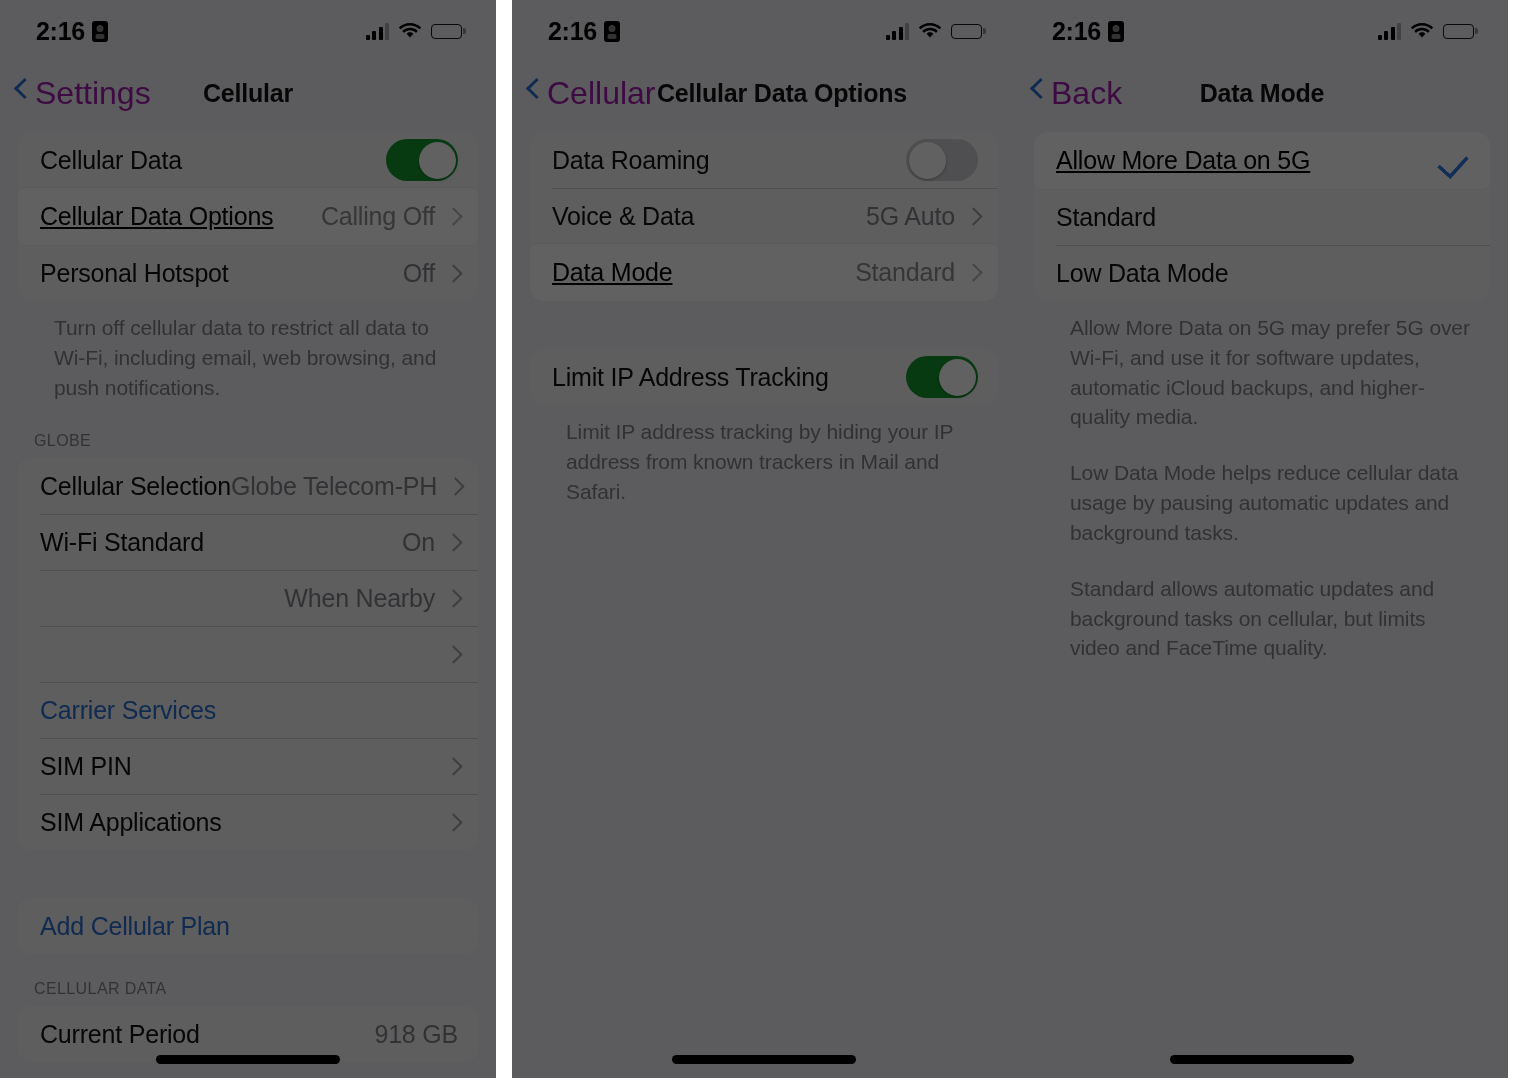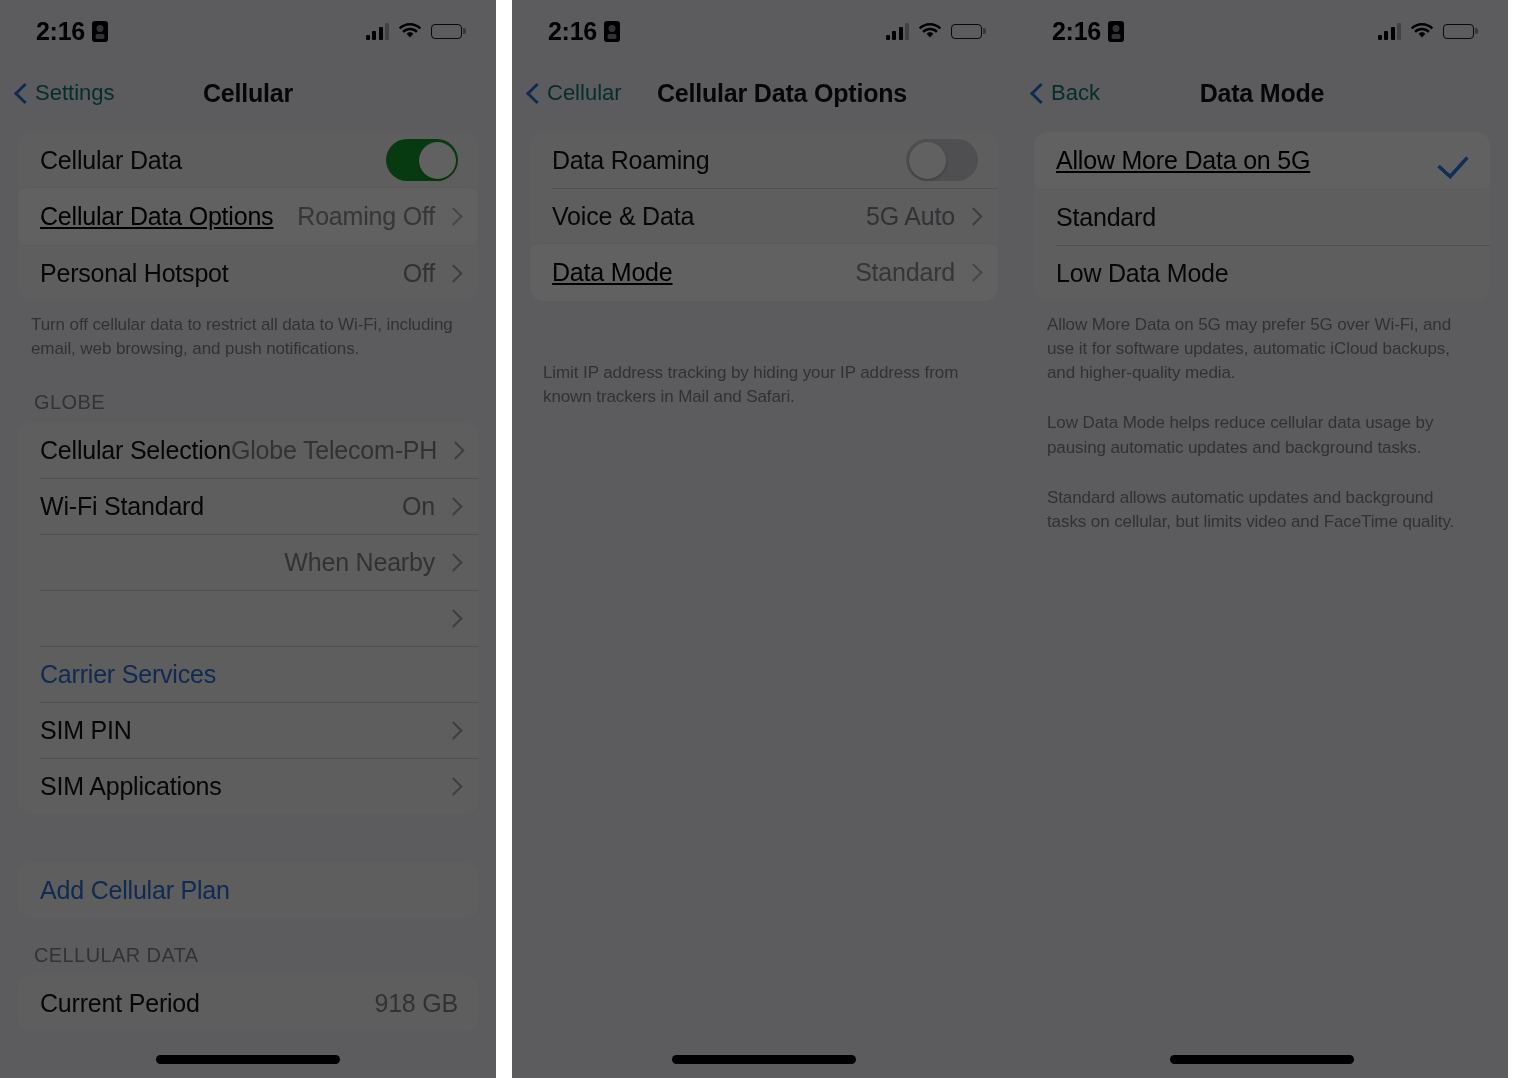--- a/index.html
+++ b/index.html
@@ -125,24 +125,24 @@
   .navbar {
     position: relative;
     z-index: 10;
     height: 62px;
     display: flex;
     align-items: center;
     padding: 0 22px 0 14px;
   }
   .nav-back {
     display: flex;
-    align-items: flex-end;
+    align-items: flex-start;
     gap: 8px;
-    color: #0f766e;
-    font-size: 22px;
+    color: #a21caf;
+    font-size: 32px;
     line-height: 1;
     white-space: nowrap;
   }
   .chev-left {
     width: 13px; height: 22px;
     position: relative;
     flex: 0 0 auto;
   }
   .chev-left::before {
     content: "";
@@ -259,31 +259,31 @@
     width: 37px; height: 37px;
     border-radius: 50%;
     background: #ffffff;
     box-shadow: 0 1px 3px rgba(0,0,0,0.3);
   }
   .toggle.on  .knob { right: 2.5px; }
   .toggle.off .knob { left: 2.5px; }
 
   
   .sect-header {
-    font-size: 20px;
+    font-size: 16px;
     letter-spacing: 0.4px;
     color: rgba(60,60,67,0.60);
     text-transform: uppercase;
     padding: 26px 22px 8px 34px;
   }
   .footnote {
-    font-size: 17px;
+    font-size: 21px;
     line-height: 1.42;
     color: rgba(60,60,67,0.62);
-    padding: 12px 34px 4px 31px;
+    padding: 12px 34px 4px 54px;
     letter-spacing: -0.1px;
   }
   .footnote + .footnote { padding-top: 22px; }
   .spacer-48 { height: 48px; }
 
   
   .checkmark {
     width: 30px; height: 30px;
     position: relative;
     flex: 0 0 auto;
@@ -356,21 +356,21 @@
           <span class="row-right">
             <span class="toggle on">
                 <span class="knob"></span>
               </span>
           </span>
         </div>
 
         <div class="row highlight">
           <span class="row-label">Cellular Data Options</span>
           <span class="row-right">
-            <span class="row-value">Roaming Off</span>
+            <span class="row-value">Calling Off</span>
             <span class="chev-right"></span>
           </span>
         </div>
 
         <div class="row">
           <span class="row-label">Personal Hotspot</span>
           <span class="row-right">
             <span class="row-value">Off</span>
             <span class="chev-right"></span>
           </span>
@@ -506,20 +506,30 @@
           <span class="row-label">Data Mode</span>
           <span class="row-right">
             <span class="row-value">Standard</span>
             <span class="chev-right"></span>
           </span>
         </div>
       </div>
 
       <div class="spacer-48"></div>
 
+      <div class="group">
+        <div class="row">
+          <span class="row-label">Limit IP Address Tracking</span>
+          <span class="row-right">
+            <span class="toggle on">
+                <span class="knob"></span>
+              </span>
+          </span>
+        </div>
+      </div>
 
       <div class="footnote">Limit IP address tracking by hiding your IP address from known trackers in Mail and Safari.</div>
 
     </div>
 
     <div class="veil"></div>
     <div class="home-indicator"></div>
   </div>
 
   <div class="phone phone-3">

